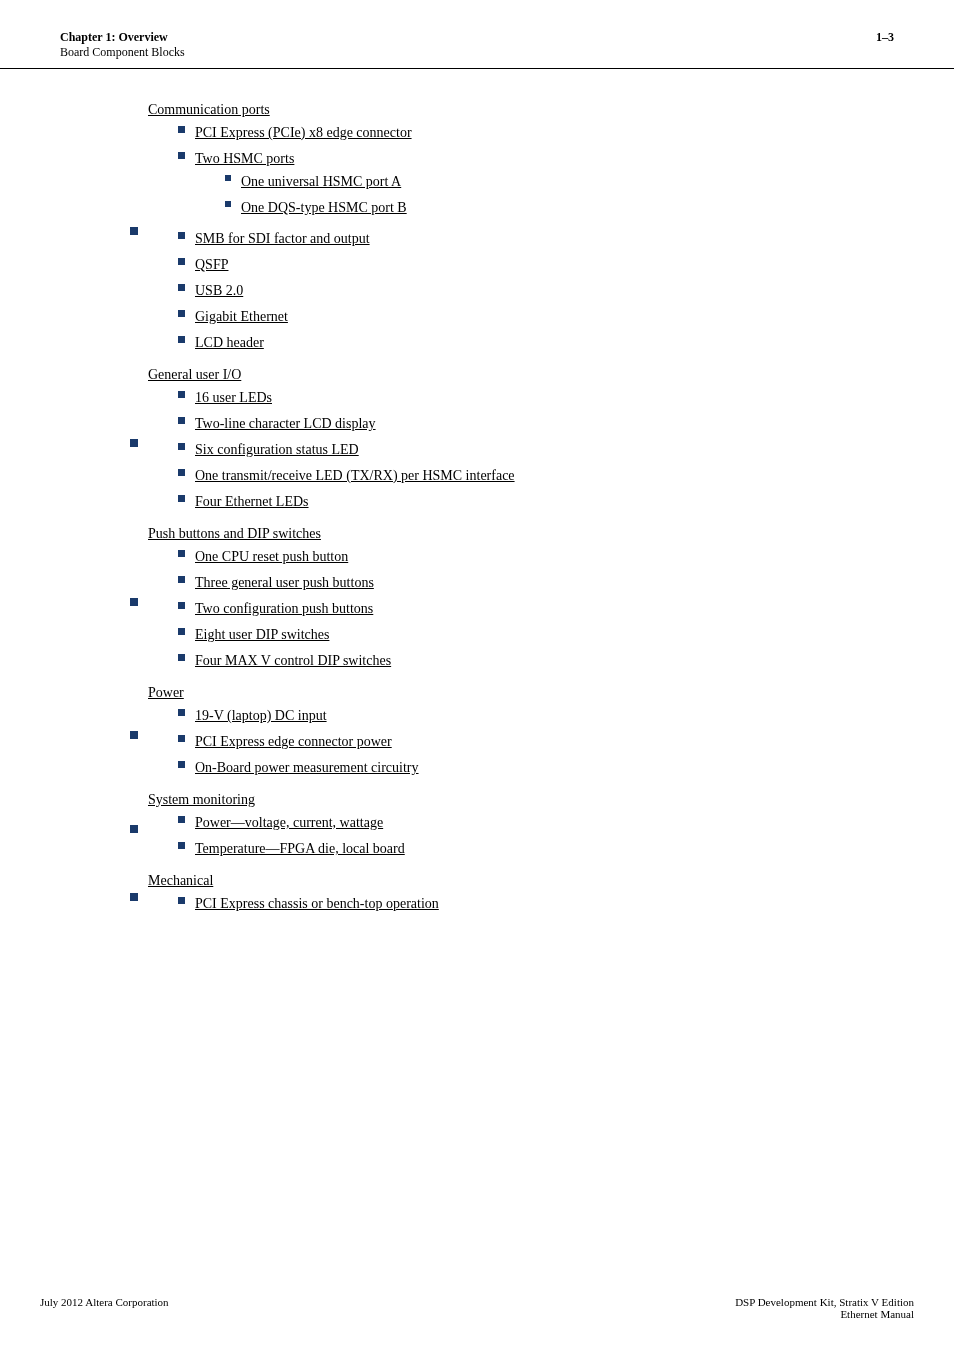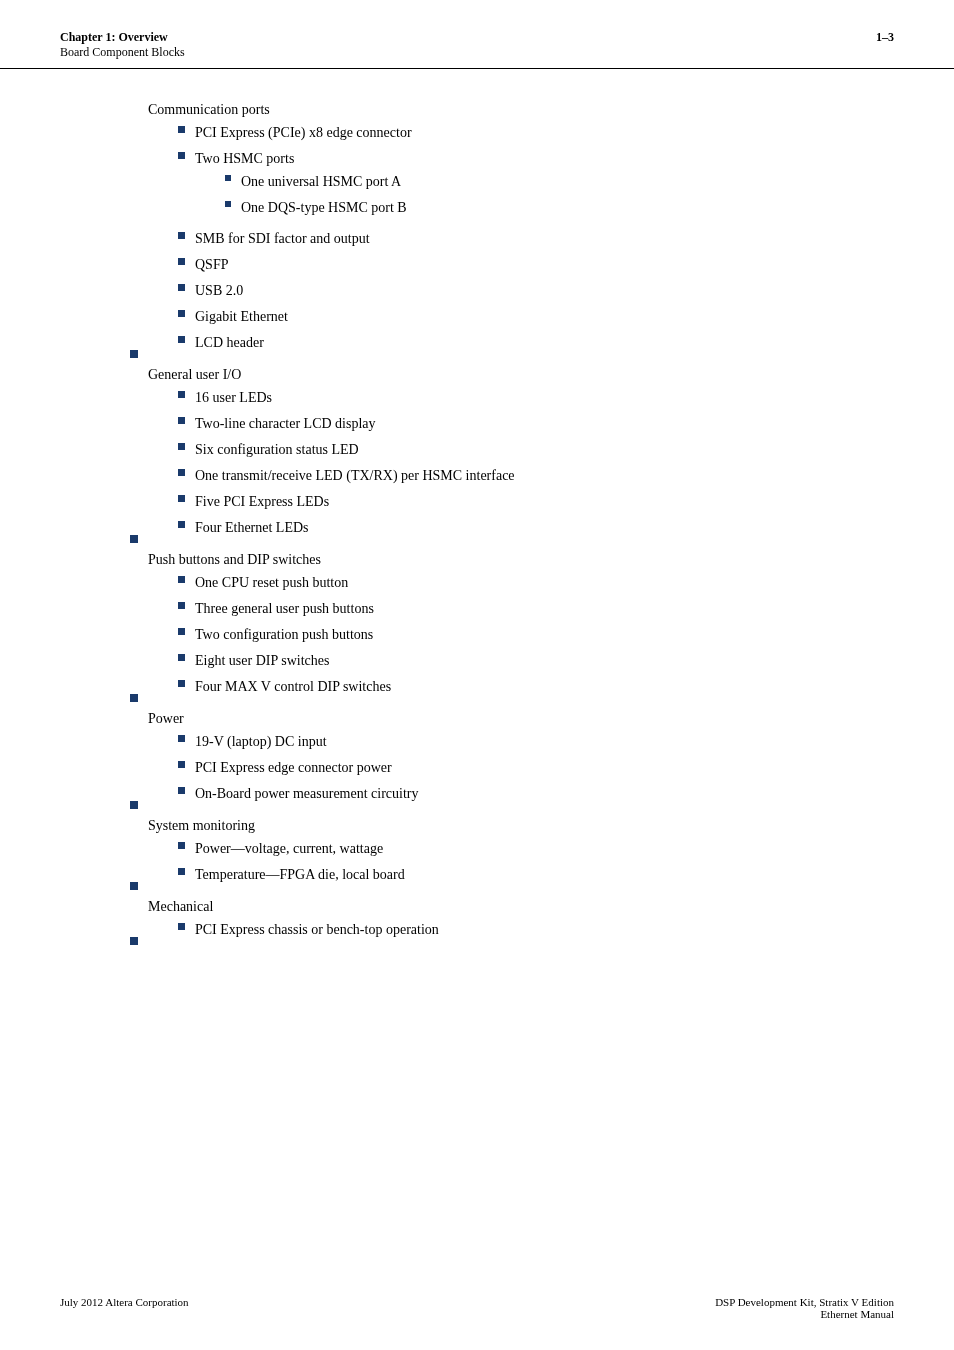--- a/index.html
+++ b/index.html
@@ -57,23 +57,24 @@
 
     
     ul.level1 {
       list-style: none;
       padding: 0;
       margin: 0;
     }
 
     ul.level1 > li {
       display: flex;
-      align-items: flex-end;
+      align-items: center;
       margin-bottom: 6px;
       font-size: 14px;
+      text-decoration: underline;
     }
 
     ul.level2 {
       list-style: none;
       padding: 0;
       margin: 2px 0 2px 30px;
     }
 
     ul.level2 > li {
       display: flex;
@@ -136,21 +137,21 @@
     }
 
     
     .footer {
       position: absolute;
       bottom: 30px;
       left: 0;
       right: 0;
       display: flex;
       justify-content: space-between;
-      padding: 0 60px;
+      padding: 0 40px;
       font-size: 11px;
       color: #000;
       gap: 41px;
     }
 
     .footer-right {
       text-align: right;
       margin-left: 44px;
     }
   </style>
@@ -225,24 +226,20 @@
               <li>
                 <span class="bullet2"></span>
                 <div><span class="item-text">Six configuration status LED</span></div>
               </li>
               <li>
                 <span class="bullet2"></span>
                 <div><span class="item-text">One transmit/receive LED (TX/RX) per HSMC interface</span></div>
               </li>
               <li>
                 <span class="bullet2"></span>
-                <div><span class="item-text">Five PCI Express LEDs</span></div>
-              </li>
-              <li>
-                <span class="bullet2"></span>
                 <div><span class="item-text">Four Ethernet LEDs</span></div>
               </li>
             </ul></div>
         </li>
         <li>
           <span class="bullet1"></span>
           <div><span class="item-text">Push buttons and DIP switches</span><ul class="level2 sub-list">
               <li>
                 <span class="bullet2"></span>
                 <div><span class="item-text">One CPU reset push button</span></div>

